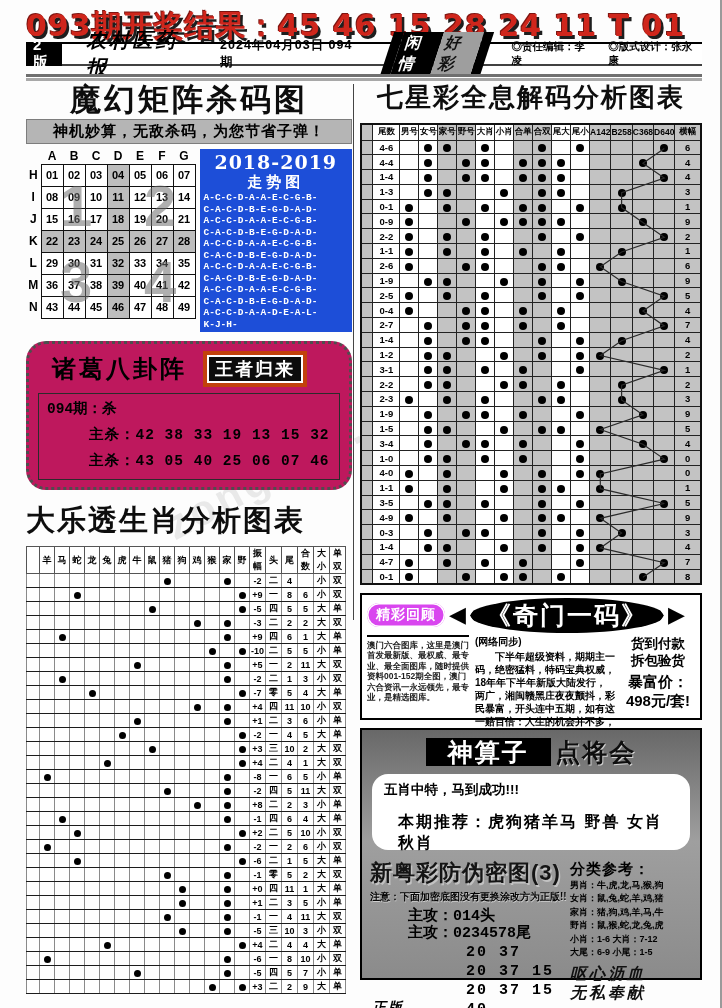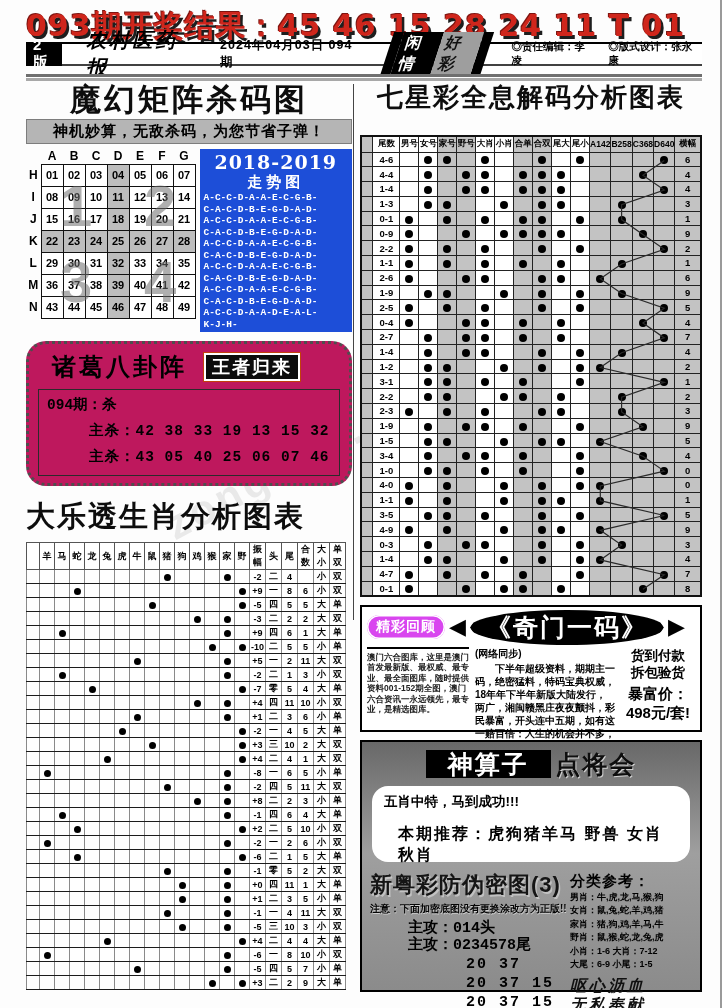--- a/index.html
+++ b/index.html
@@ -59,41 +59,41 @@
   .trend .t2 { font-size:15px; font-weight:900; text-align:center; letter-spacing:4px; }
   .trend p { font-family:"Liberation Mono", monospace; font-size:9.5px; line-height:11.5px;
              white-space:nowrap; font-weight:700; }
 
   
   .bagua { margin-top:9px; border:3px dotted #4e4e4e; border-radius:20px; background:#be185d;
            padding:7px 9px; }
   .bagua-head { display:flex; align-items:center; gap:16px; padding-left:14px; }
   .bagua-title { font-size:24px; font-weight:900; letter-spacing:3px; }
   .bagua-badge { background:#0c0c0c; color:#fff; font-size:18px; font-weight:900;
-                 padding:2px 8px; border:1px solid #c2410c; box-shadow:inset 0 0 0 2px #fff; letter-spacing:2px; }
+                 padding:2px 8px; border:4px solid #c2410c; box-shadow:inset 0 0 0 2px #fff; letter-spacing:2px; }
   .bagua-box { border:1.5px solid #2b2b2b; margin-top:6px; padding:5px 8px 9px;
                font-family:"Liberation Mono", monospace; font-size:14.5px; font-weight:700; }
   .bagua-box .l1 { margin-bottom:6px; }
   .bagua-box .l2, .bagua-box .l3 { margin-left:42px; margin-top:7px; letter-spacing:1px; }
 
   .h-dlt { margin-top:11px; font-size:29px; font-weight:900; letter-spacing:2px; color:#0d0d0d; }
 
   
   table.dlt { border-collapse:collapse; margin-top:5px; }
   table.dlt th { font-size:9px; font-weight:700; border:1px solid #555; height:15px; background:#fff; }
   table.dlt td { border-left:1px solid #8a8a8a; border-right:1px solid #8a8a8a;
                  border-top:1.6px solid #1c1c1c; border-bottom:1.6px solid #1c1c1c;
                  height:13.4px; text-align:center; font-size:9px; font-weight:700; background:#fff; }
   table.dlt .nw { width:13px; } table.dlt .zc { width:15px; } table.dlt .vc { width:16px; }
   .dot7 { display:inline-block; width:7px; height:7px; border-radius:50%; background:#000; vertical-align:middle; }
 
   
   .h-qxc { font-size:26px; font-weight:900; text-align:center; letter-spacing:2px; color:#0d0d0d; }
 
-  .qxc-wrap { position:relative; margin-top:20px; }
+  .qxc-wrap { position:relative; margin-top:8px; }
   table.qxc { border-collapse:collapse; border:2px solid #111; }
   table.qxc th { font-size:8.5px; font-weight:700; border:1.4px solid #222; height:16px; background:#fff; }
   table.qxc td { border:1.4px solid #222; height:14.8px; text-align:center;
                  font-size:9.5px; font-weight:700; background:#fff; }
   table.qxc .g { background:#c3c3c3; }
   table.qxc .nw { width:12px; } table.qxc .tc { width:27px; } table.qxc .mc { width:19px; }
   table.qxc .ac { width:26px; }
   .dot8 { display:inline-block; width:8px; height:8px; border-radius:50%; background:#000; vertical-align:middle; }
   .qxc-svg { position:absolute; left:0; top:0; pointer-events:none; }
 

